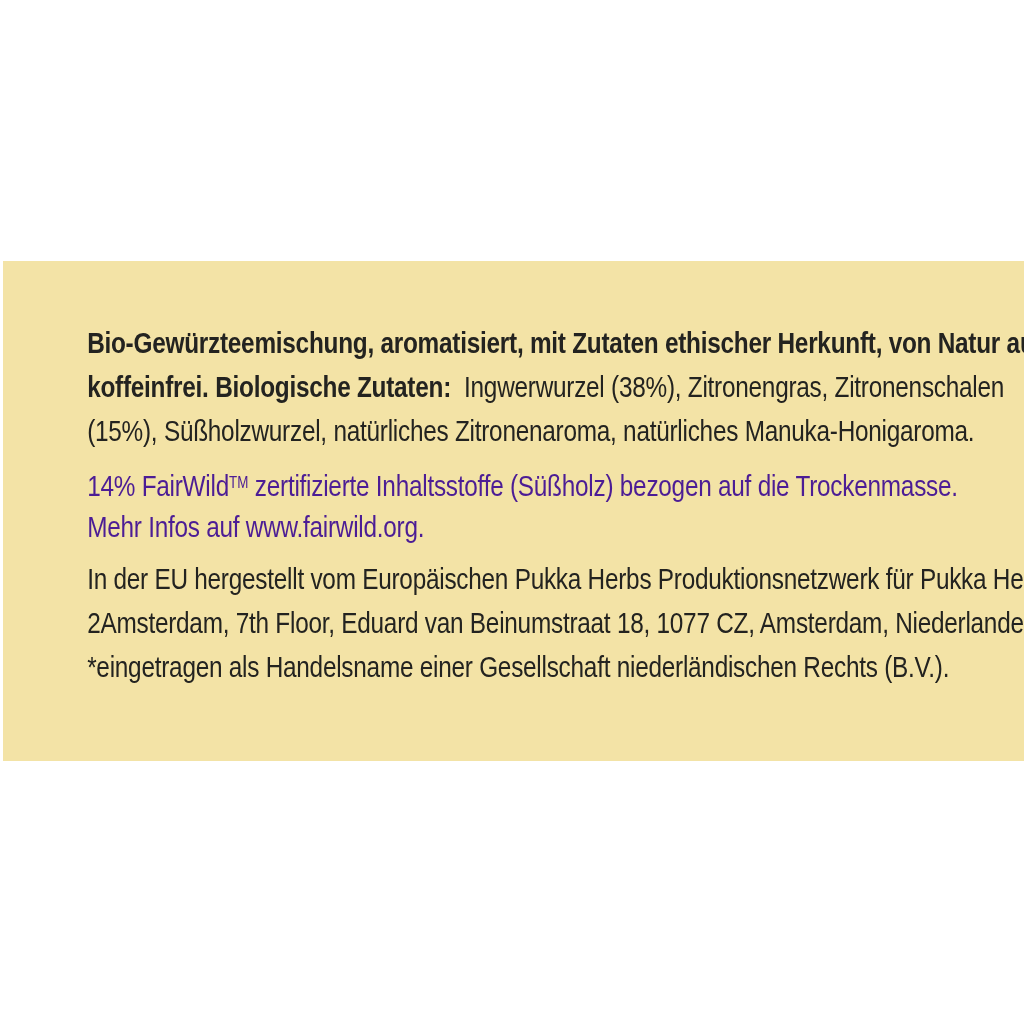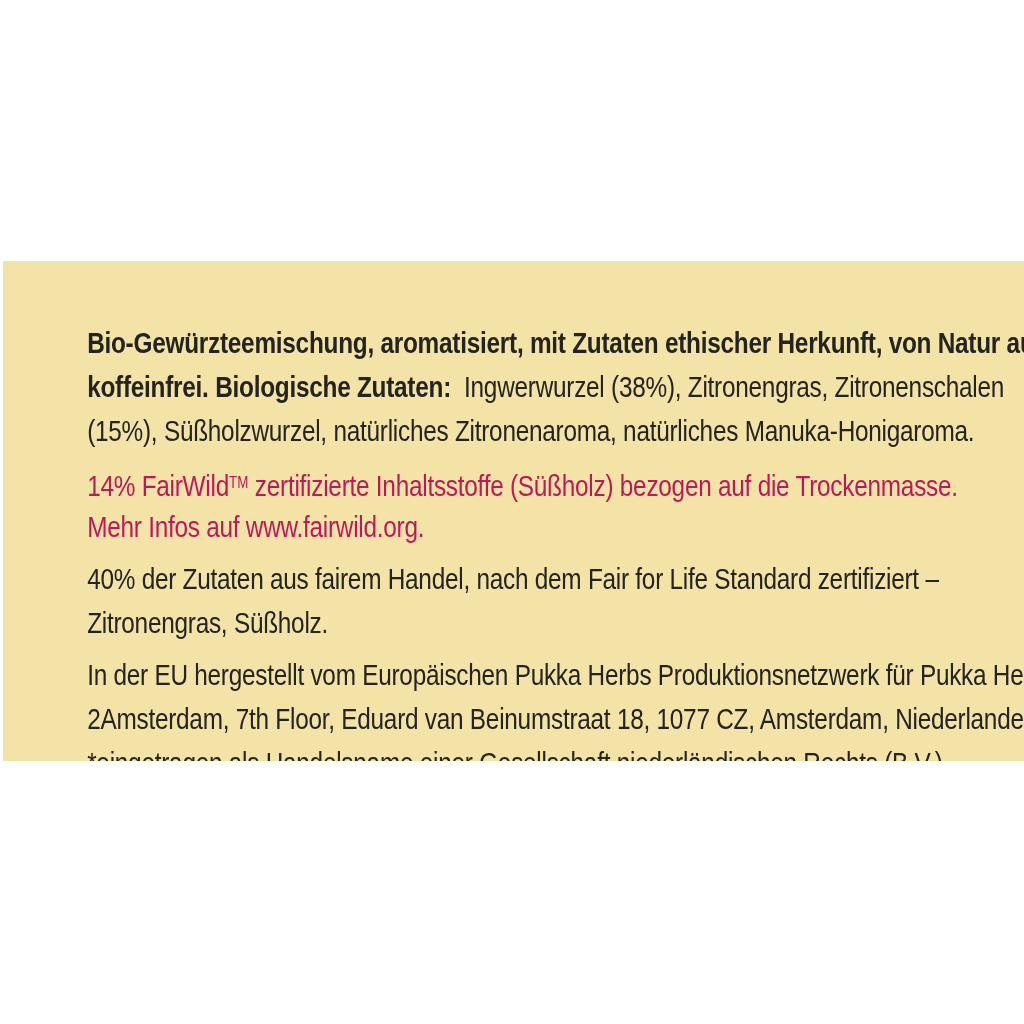--- a/index.html
+++ b/index.html
@@ -64,37 +64,29 @@
         <span class="seg-bold">Bio-Gewürzteemischung, aromatisiert, mit Zutaten ethischer Herkunft, von Natur aus</span>
       </div>
       <div class="line">
         <span class="seg-bold">koffeinfrei. Biologische Zutaten:</span><span>  Ingwerwurzel (38%), Zitronengras, Zitronenschalen</span>
       </div>
       <div class="line">
         <span>(15%), Süßholzwurzel, natürliches Zitronenaroma, natürliches Manuka-Honigaroma.</span>
       </div>
     </div>
 
-    <div class="para" style="color: #be185d;">
+    <div class="para" style="color: #4c1d95;">
       <div class="line">
         <span>14% FairWild</span><span class="seg-sup">TM</span><span> zertifizierte Inhaltsstoffe (Süßholz) bezogen auf die Trockenmasse.</span>
       </div>
       <div class="line">
         <span>Mehr Infos auf www.fairwild.org.</span>
       </div>
     </div>
 
-    <div class="para" style="color: rgb(35, 35, 32);">
-      <div class="line">
-        <span>40% der Zutaten aus fairem Handel, nach dem Fair for Life Standard zertifiziert –</span>
-      </div>
-      <div class="line">
-        <span>Zitronengras, Süßholz.</span>
-      </div>
-    </div>
 
     <div class="para" style="color: rgb(35, 35, 32);">
       <div class="line">
         <span>In der EU hergestellt vom Europäischen Pukka Herbs Produktionsnetzwerk für Pukka Herbs*</span>
       </div>
       <div class="line">
         <span>2Amsterdam, 7th Floor, Eduard van Beinumstraat 18, 1077 CZ, Amsterdam, Niederlande.</span>
       </div>
       <div class="line">
         <span>*eingetragen als Handelsname einer Gesellschaft niederländischen Rechts (B.V.).</span>

